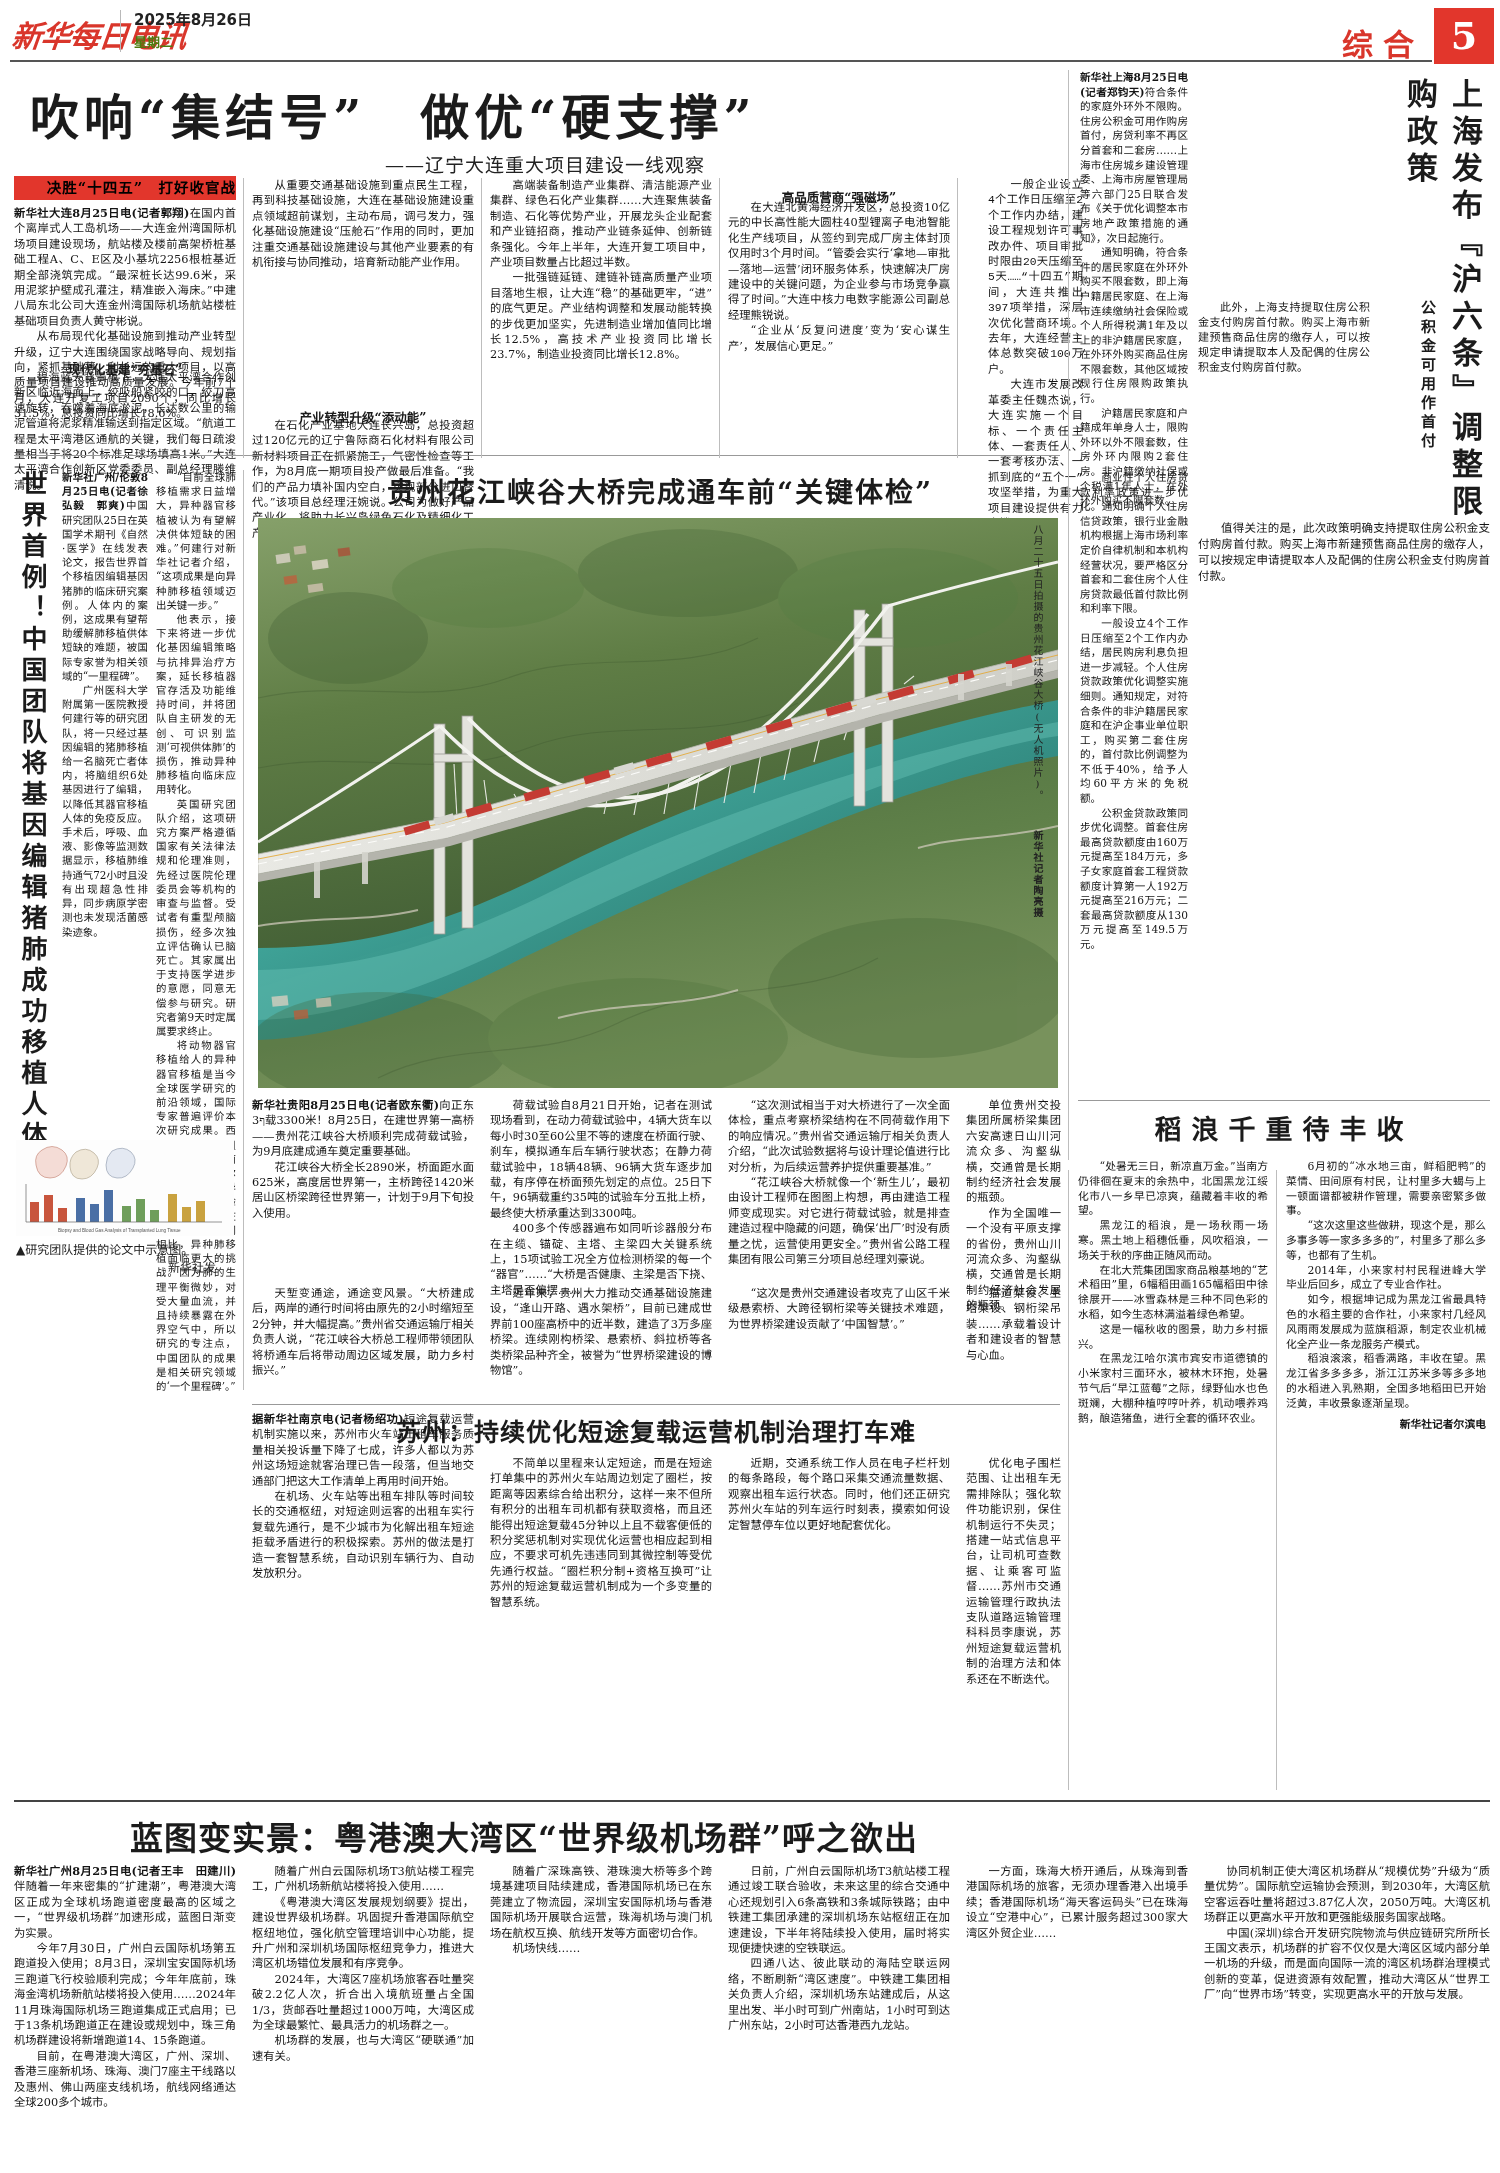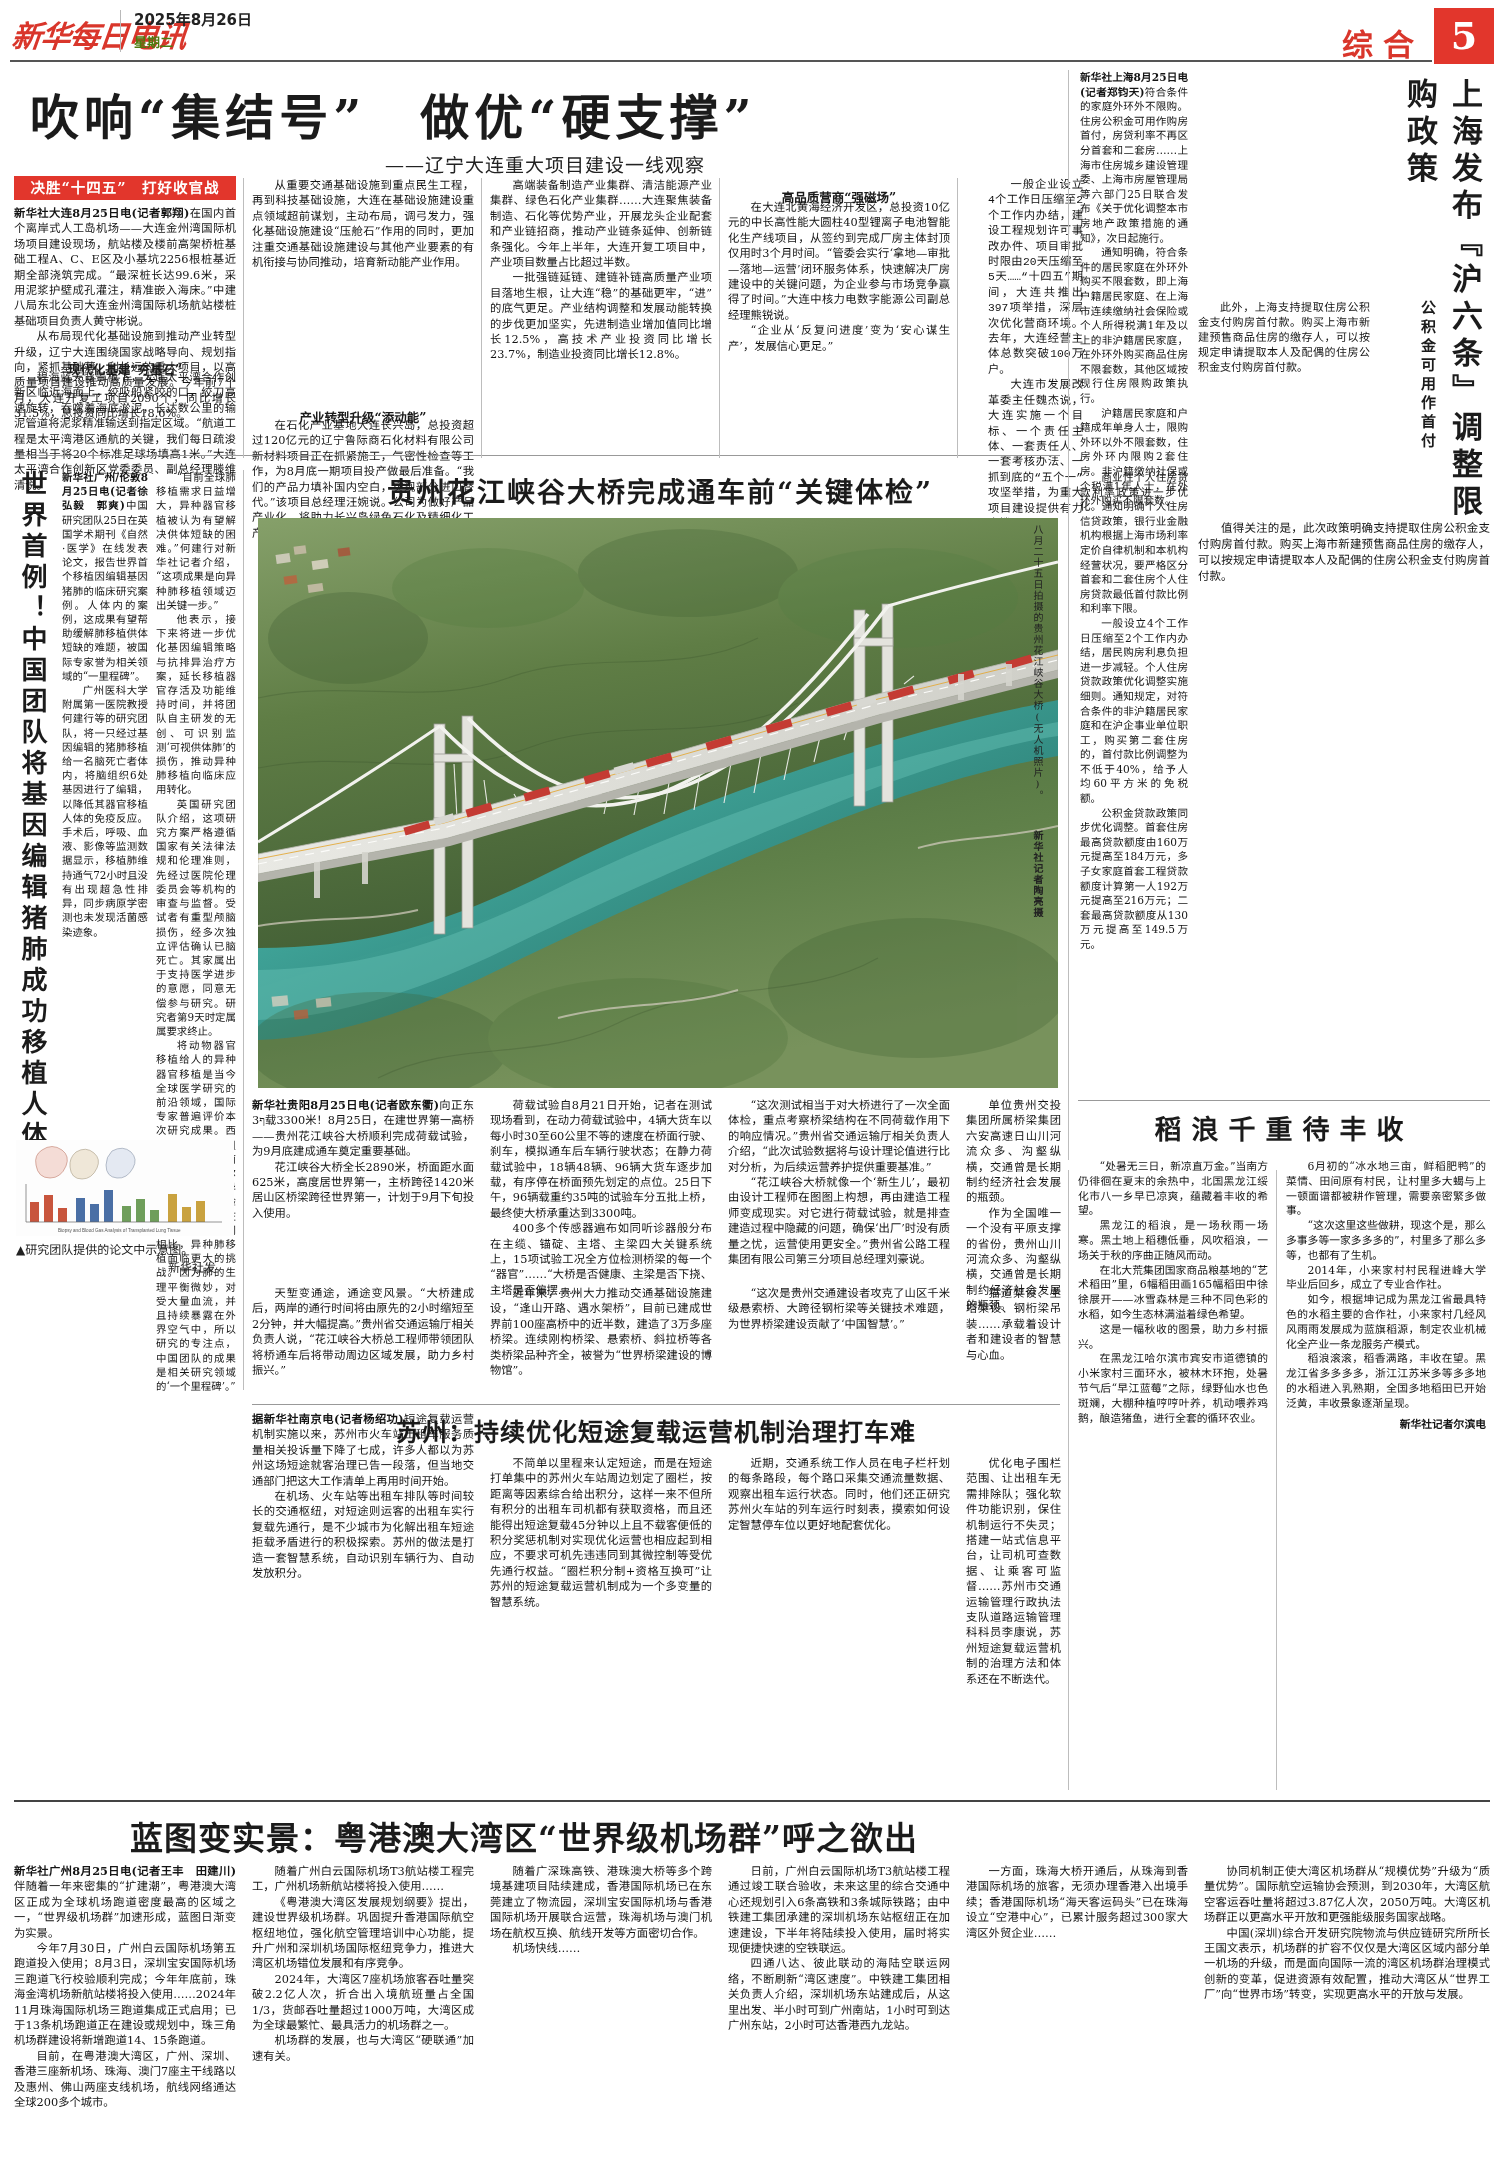--- a/index.html
+++ b/index.html
@@ -59,21 +59,21 @@
     position:absolute;left:30px;top:78px;width:1030px;
     font-size:49px;font-weight:bold;letter-spacing:5px;color:#1b1b1b;
     font-family:"DejaVu Serif","Liberation Serif",serif;
   }
   .s1-sub{
     position:absolute;left:30px;top:150px;width:1030px;text-align:center;
     font-size:19px;color:#222;letter-spacing:1px;
   }
   .redbanner{
     position:absolute;left:14px;top:176px;width:222px;height:24px;background:#e2362c;
-    color:#ffffff;font-size:14.5px;font-weight:bold;text-align:center;line-height:24px;letter-spacing:1px;
+    color:#000000;font-size:14.5px;font-weight:bold;text-align:right;line-height:24px;letter-spacing:1px;
   }
 
   
   .vhead{
     position:absolute;
     writing-mode:vertical-rl;
     text-orientation:upright;
     font-weight:bold;
     letter-spacing:4px;
     color:#1b1b1b;

